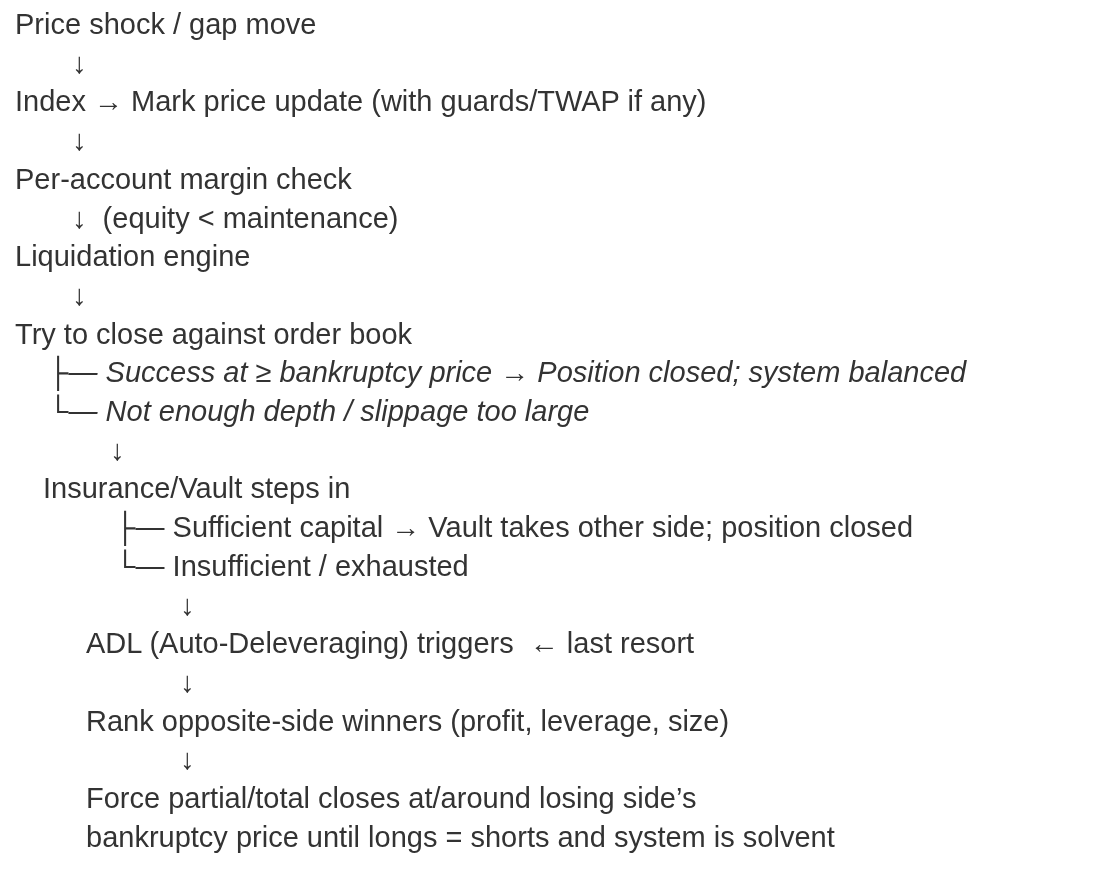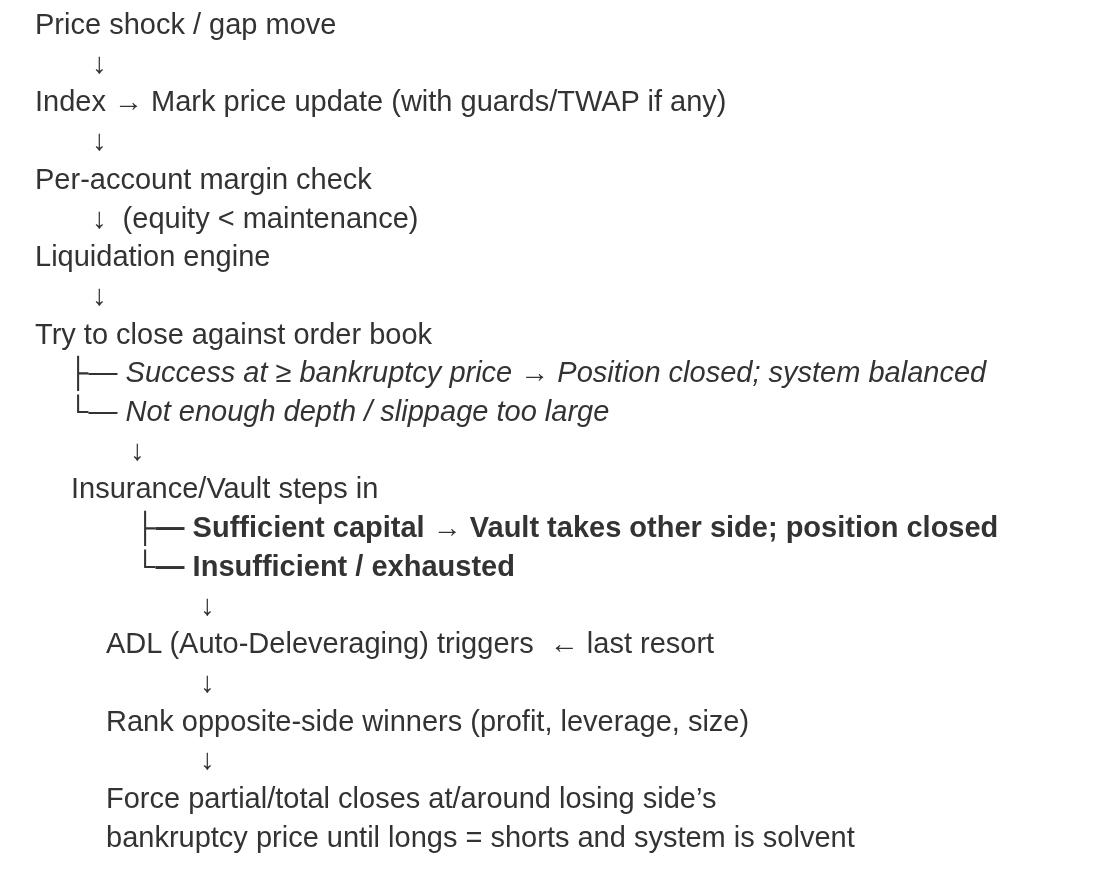--- a/index.html
+++ b/index.html
@@ -8,30 +8,30 @@
     background: #ffffff;
     width: 1102px;
     height: 872px;
     overflow: hidden;
   }
   .flow {
     font-family: "Liberation Sans", "DejaVu Sans", sans-serif;
     font-size: 29px;
     line-height: 38.7px;
     color: #333333;
-    padding: 5px 0 0 35px;
+    padding: 5px 0 0 15px;
     white-space: pre; 
   }
   .line { white-space: pre; }
   
   .node-0   { margin-left: 0; }
   .arrow-0  { margin-left: 57px; }
   .branch-1 { margin-left: 33px; font-style: italic; }
   .arrow-1  { margin-left: 95px; }
-  .node-1   { margin-left: 36px; }
-  .branch-2 { margin-left: 100px; font-weight: bold; }
+  .node-1   { margin-left: 28px; }
+  .branch-2 { margin-left: 100px; }
   .arrow-2  { margin-left: 165px; }
   .node-2   { margin-left: 71px; }
 </style>
 </head>
 <body>
 
 <div class="flow" style="color: rgb(51, 51, 51);"><div class="line node-0">Price shock / gap move</div><div class="line arrow-0">↓</div><div class="line node-0">Index → Mark price update (with guards/TWAP if any)</div><div class="line arrow-0">↓</div><div class="line node-0">Per-account margin check</div><div class="line arrow-0">↓  (equity &lt; maintenance)</div><div class="line node-0">Liquidation engine</div><div class="line arrow-0">↓</div><div class="line node-0">Try to close against order book</div><div class="line branch-1">├— Success at ≥ bankruptcy price → Position closed; system balanced</div><div class="line branch-1">└— Not enough depth / slippage too large</div><div class="line arrow-1">↓</div><div class="line node-1">Insurance/Vault steps in</div><div class="line branch-2">├— Sufficient capital → Vault takes other side; position closed</div><div class="line branch-2">└— Insufficient / exhausted</div><div class="line arrow-2">↓</div><div class="line node-2">ADL (Auto-Deleveraging) triggers  ← last resort</div><div class="line arrow-2">↓</div><div class="line node-2">Rank opposite-side winners (profit, leverage, size)</div><div class="line arrow-2">↓</div><div class="line node-2">Force partial/total closes at/around losing side’s</div><div class="line node-2">bankruptcy price until longs = shorts and system is solvent</div></div>
 
 </body></html>

